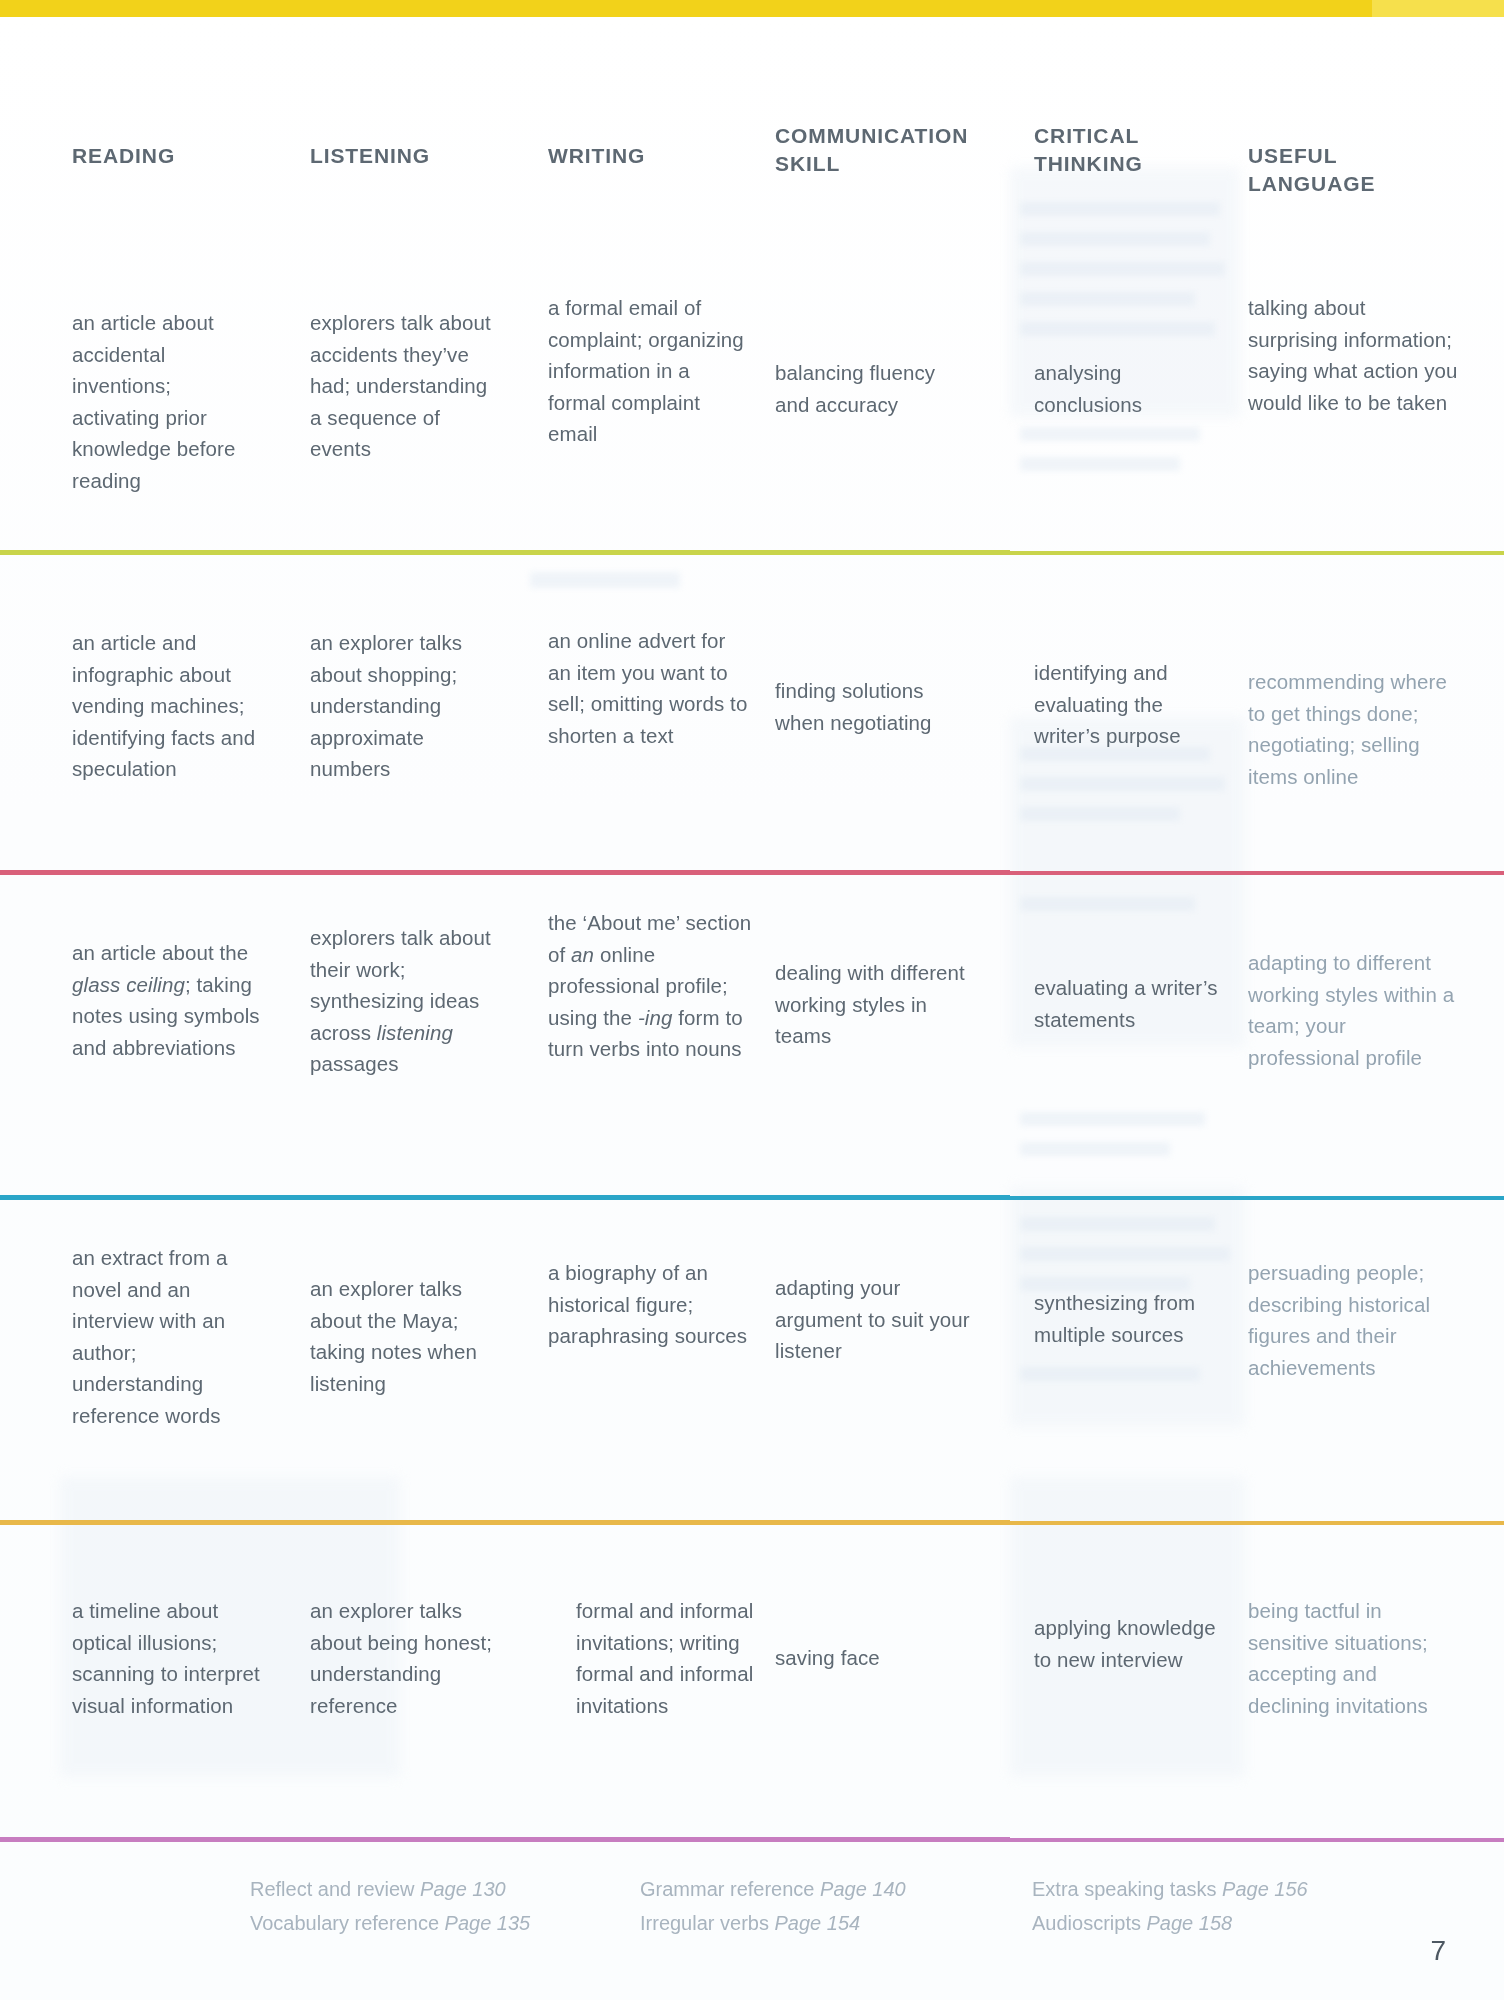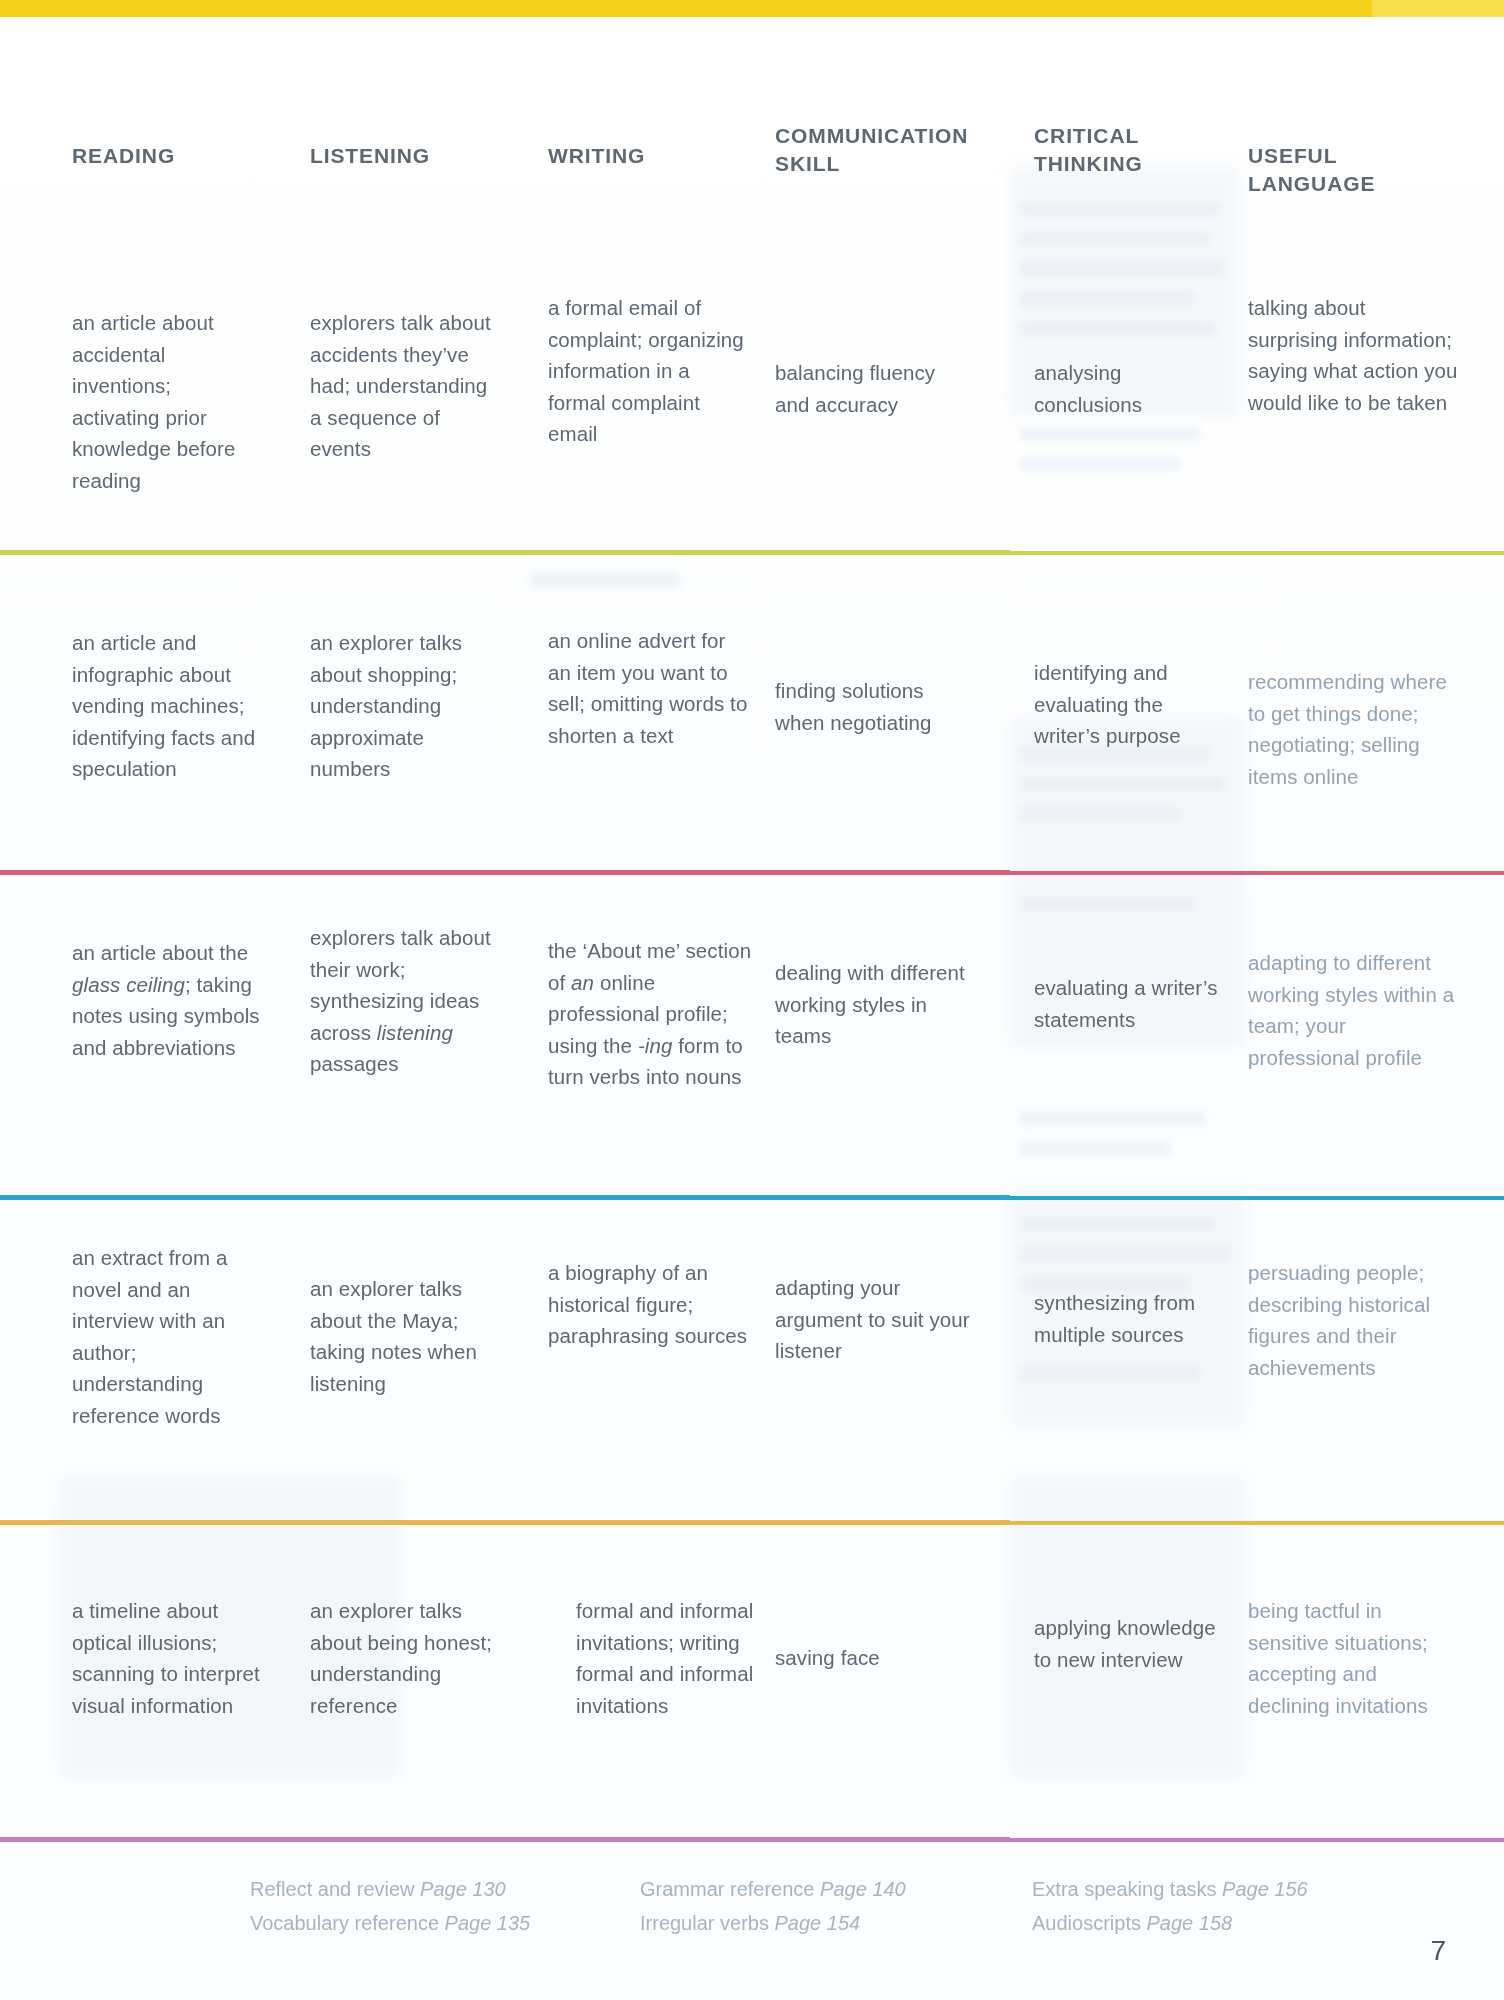--- a/index.html
+++ b/index.html
@@ -179,21 +179,21 @@
       <div class="cell c-lang faded" style="top:625px;margin-top:24px;">recommending where to get things done; negotiating; selling items online</div>
     </div>
     <div class="rule" style="top:853px;">
       <div class="seg-a" style="background: rgb(217, 96, 122);"></div>
       <div class="seg-b" style="background: rgb(217, 96, 122);"></div>
     </div>
 
     <div class="row">
       <div class="cell c-read" style="top:920px;">an article about the <i>glass ceiling</i>; taking notes using symbols and abbreviations</div>
       <div class="cell c-list" style="top:905px;">explorers talk about their work; synthesizing ideas across <i>listening</i> passages</div>
-      <div class="cell c-writ" style="top:890px;margin-top:28px;">the ‘About me’ section of <i>an</i> online professional profile; using the <i>-ing</i> form to turn verbs into nouns</div>
+      <div class="cell c-writ" style="top:890px;">the ‘About me’ section of <i>an</i> online professional profile; using the <i>-ing</i> form to turn verbs into nouns</div>
       <div class="cell c-comm" style="top:940px;">dealing with different working styles in teams</div>
       <div class="cell c-crit" style="top:955px;">evaluating a writer’s statements</div>
       <div class="cell c-lang faded" style="top:930px;">adapting to different working styles within a team; your professional profile</div>
     </div>
     <div class="rule" style="top:1178px;">
       <div class="seg-a" style="background: rgb(42, 165, 200);"></div>
       <div class="seg-b" style="background: rgb(42, 165, 200);"></div>
     </div>
 
     <div class="row">

